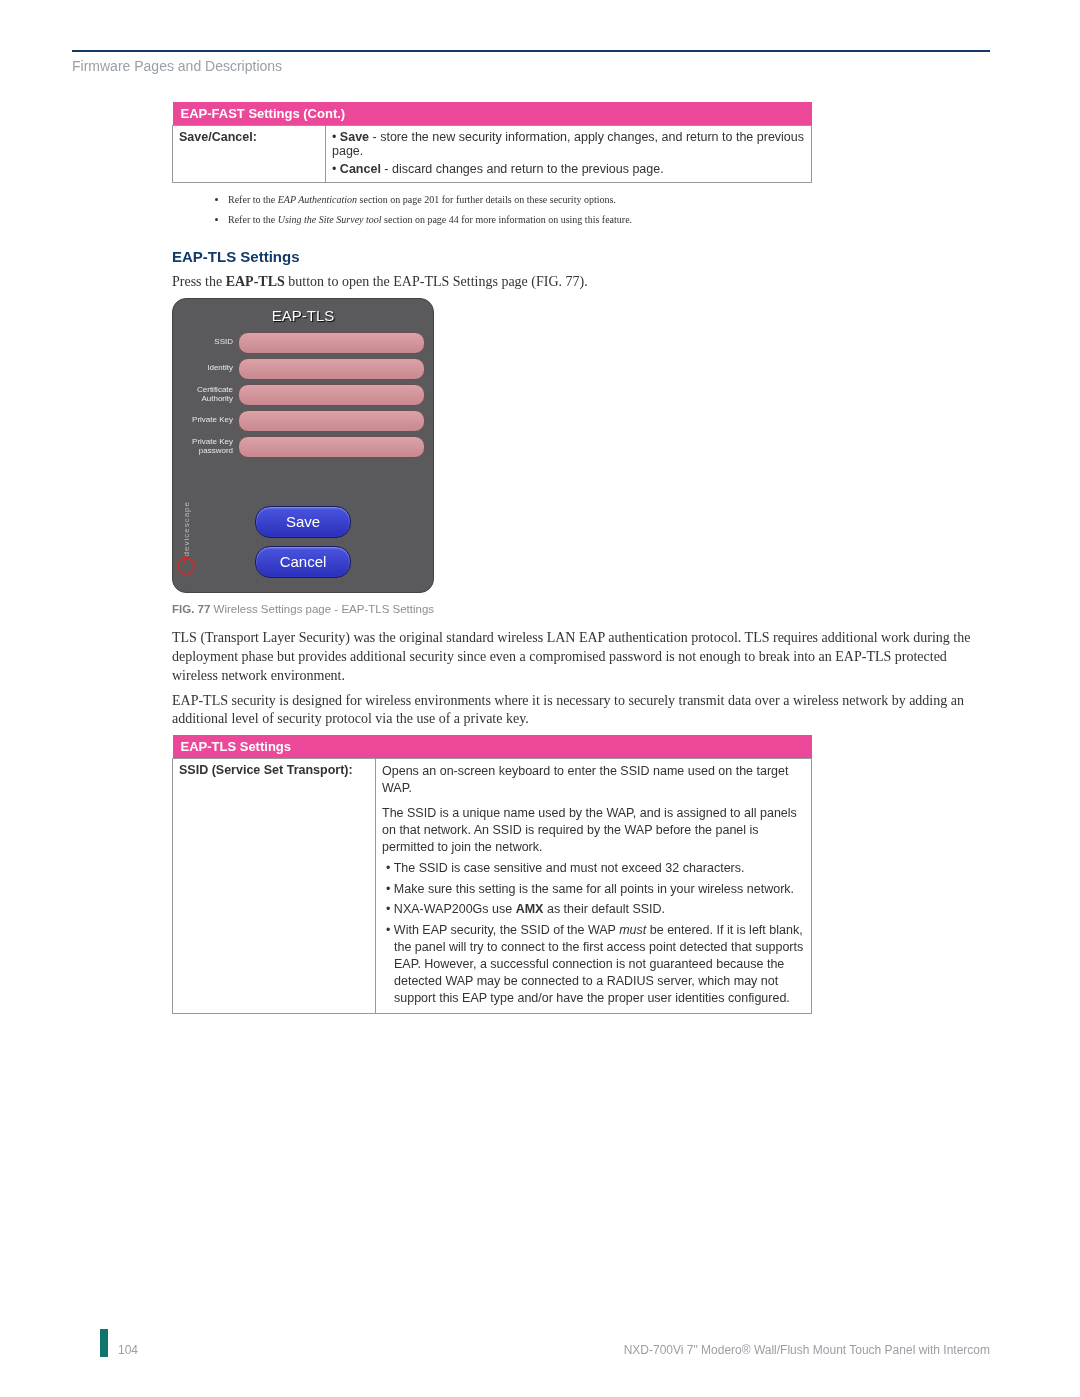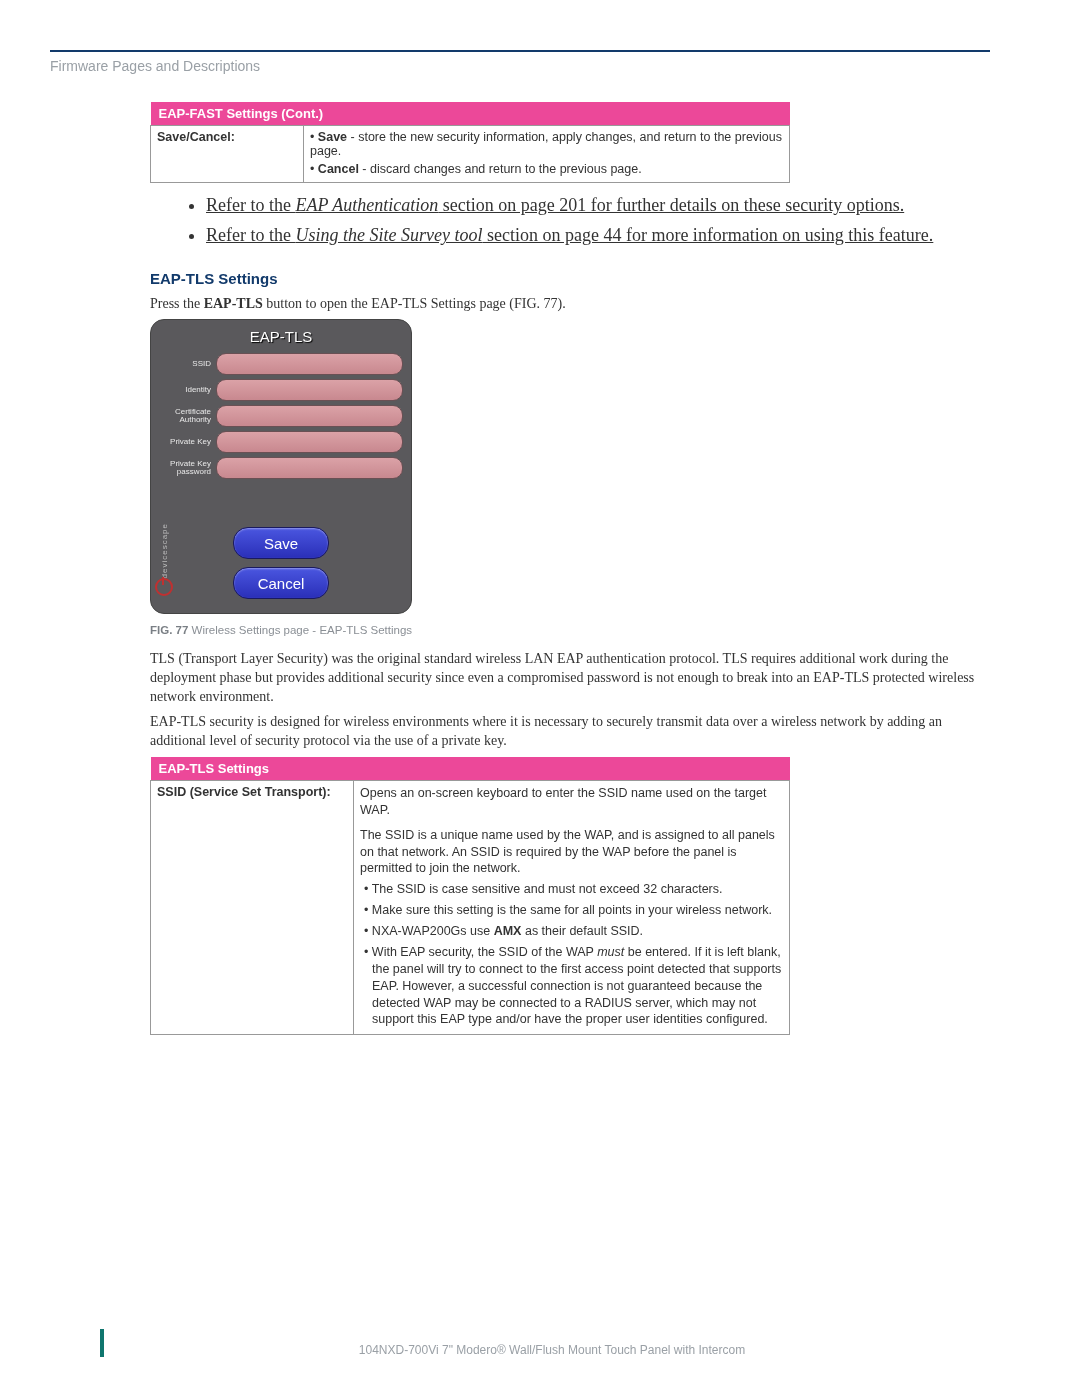--- a/index.html
+++ b/index.html
@@ -7,21 +7,21 @@
     padding: 0;
     background: #fff;
     font-family: Arial, Helvetica, sans-serif;
     color: #333;
   }
   .page {
     width: 1080px;
     height: 1397px;
     position: relative;
     box-sizing: border-box;
-    padding: 50px 90px 40px 50px;
+    padding: 50px 90px 40px 72px;
   }
   .top-rule {
     border-top: 2px solid #123a6b;
     margin-bottom: 6px;
   }
   .header-title {
     color: #9aa0a6;
     font-size: 14px;
     margin-bottom: 28px;
     font-family: "Segoe UI", Arial, sans-serif;
@@ -53,23 +53,22 @@
     font-weight: bold;
     font-family: Arial, sans-serif;
   }
   table.settings td.desc {
     font-family: Arial, sans-serif;
   }
   .bullet-list {
     margin: 10px 0 0 0;
     padding-left: 56px;
     font-family: Georgia, "Times New Roman", serif;
-    font-size: 18px;
+    font-size: 10px;
     line-height: 1.35;
-    text-decoration: underline;
   }
   .bullet-list li {
     margin-bottom: 6px;
   }
   .section-heading {
     color: #123a6b;
     font-weight: bold;
     font-size: 15px;
     margin-top: 22px;
     margin-bottom: 8px;
@@ -182,25 +181,25 @@
   table.wide { width: 640px; }
   table.wide td.label { width: 190px; }
   table.wide td.desc { font-size: 12.5px; line-height: 1.35; }
   .desc-bullet { padding-left: 12px; text-indent: -8px; margin-top: 4px; }
   .footer {
     position: absolute;
     bottom: 40px;
     left: 100px;
     right: 90px;
     display: flex;
-    justify-content: center;
+    justify-content: space-between;
     align-items: flex-end;
     font-size: 12px;
     color: #9aa0a6;
-    border-left: 4px solid #0f766e;
+    border-left: 8px solid #0f766e;
     padding-left: 10px;
     height: 28px;
   }
   .footer .pn { color: #9aa0a6; }
   .footer .ft { font-family: "Segoe UI", Arial, sans-serif; }
   em.ital { font-style: italic; }
 </style>
 </head>
 <body>
 

